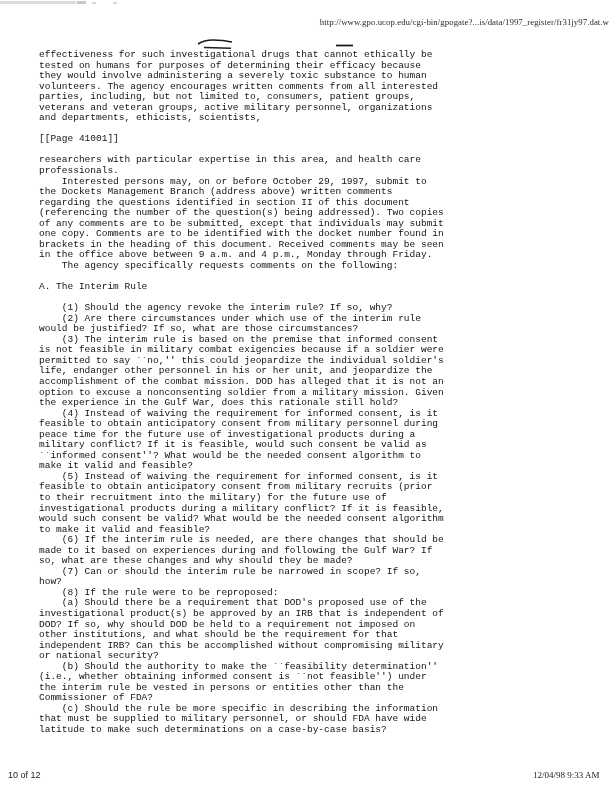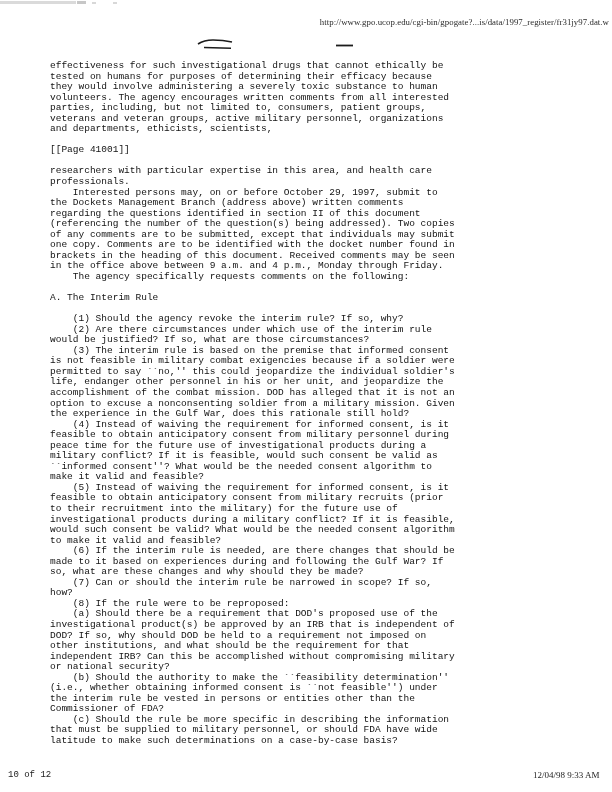--- a/index.html
+++ b/index.html
@@ -32,37 +32,37 @@
     font-family: "Liberation Serif", serif;
     font-size: 8.8px;
     color: #2b2b2b;
     letter-spacing: 0.05px;
     white-space: nowrap;
   }
   .body-pre {
     position: absolute;
     left: 39px;
     top: 50px;
-    margin: 11px;
+    margin: 0;
     font-family: "Liberation Mono", "DejaVu Sans Mono", monospace;
     font-size: 9.5px;
     line-height: 10.55px;
     color: #121212;
     white-space: pre;
   }
   .pen-marks {
     position: absolute;
     left: 0; top: 0;
     pointer-events: none;
   }
   .footer-left {
     position: absolute;
     left: 8px;
     top: 770px;
-    font-family: Liberation Mono, monospace;
+    font-family: Liberation Sans, sans-serif;
     font-size: 9px;
     color: #222222;
   }
   .footer-right {
     position: absolute;
     left: 533px;
     top: 770px;
     font-family: "Liberation Serif", serif;
     font-size: 9px;
     color: #222222;

